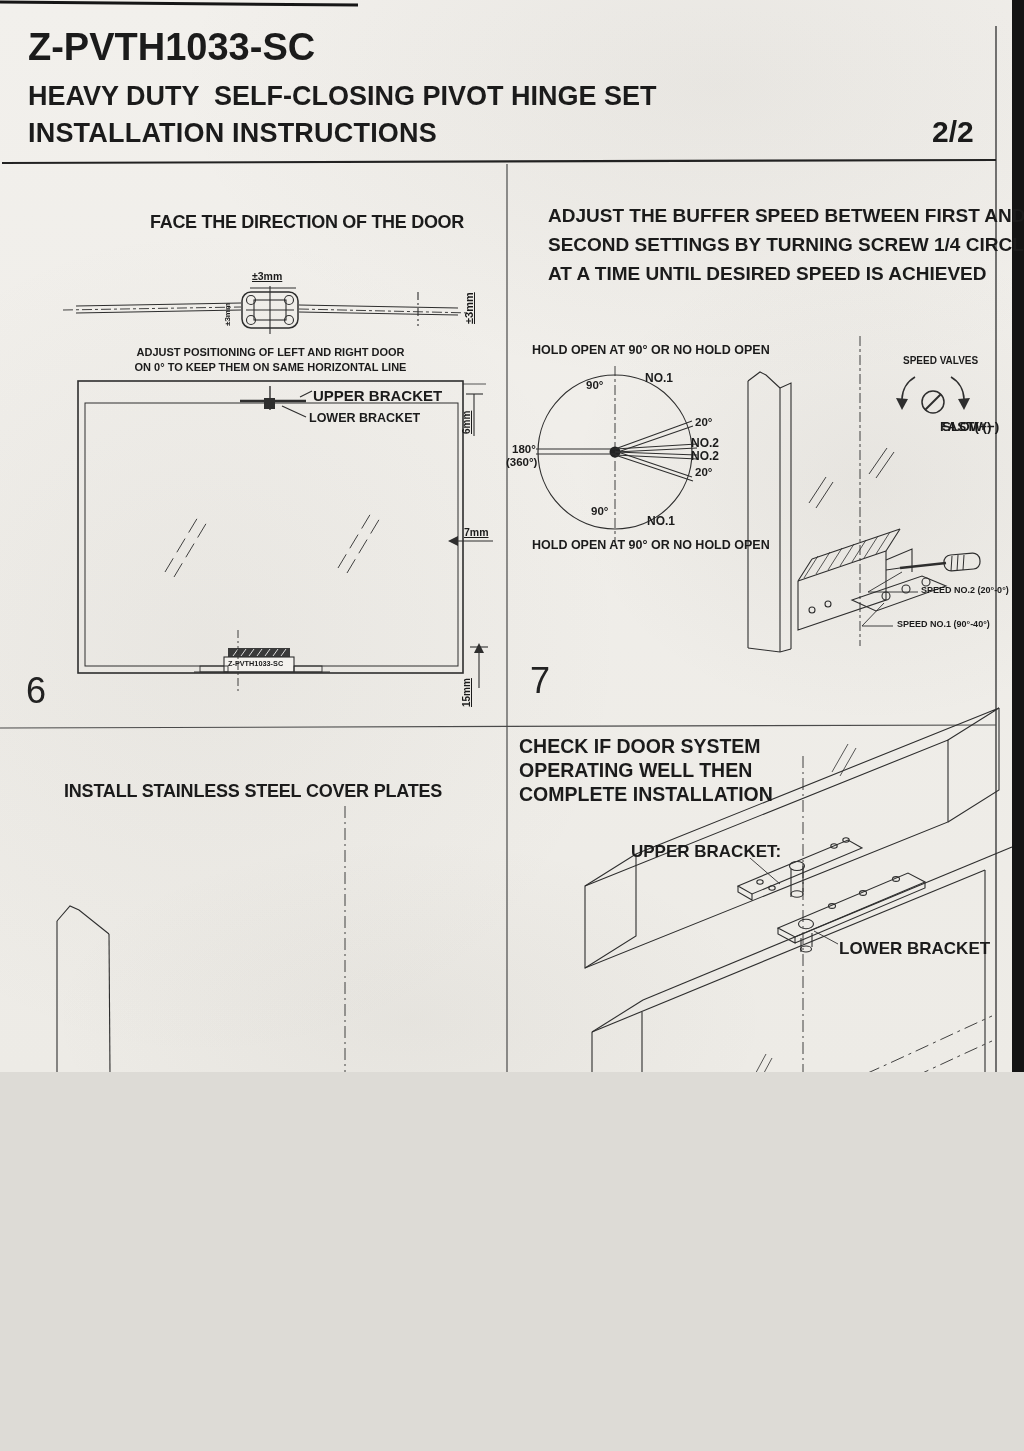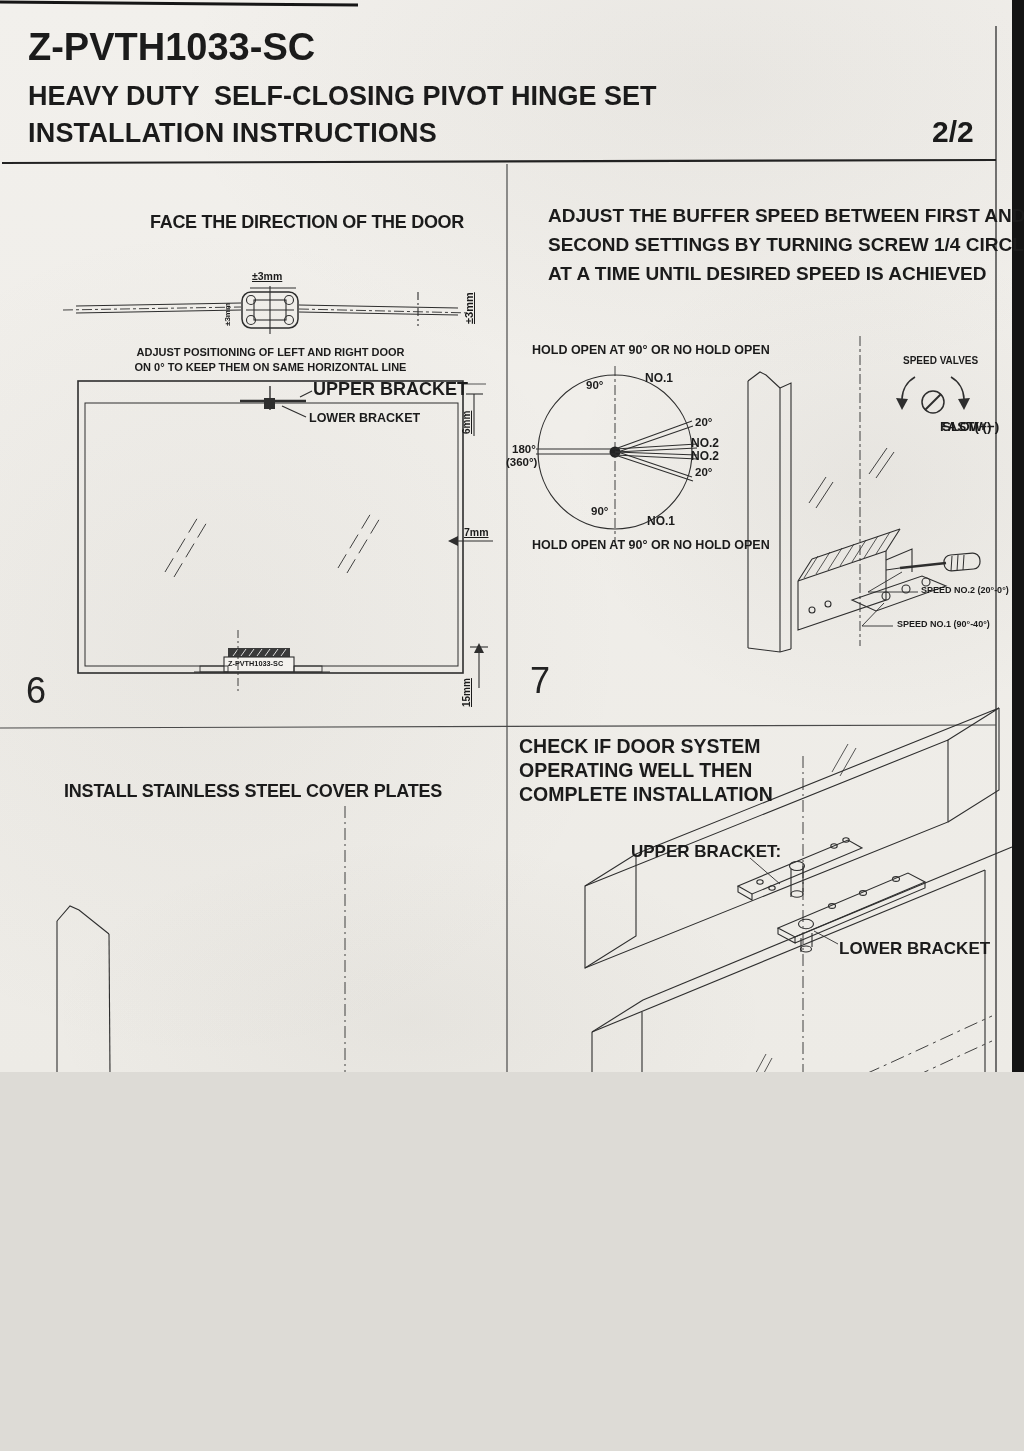--- a/index.html
+++ b/index.html
@@ -241,21 +241,21 @@
   <div class="t b" style="left:28px;top:119px;font-size:27px;letter-spacing:0.2px;">INSTALLATION INSTRUCTIONS</div>
   <div class="t b pre" style="left:28px;top:82px;font-size:27px;">HEAVY DUTY  SELF-CLOSING PIVOT HINGE SET</div>
   <div class="t b" style="left:932px;top:116px;font-size:30px;">2/2</div>
 
   <div class="t b c" style="left:150px;top:213px;width:276px;font-size:18px;letter-spacing:-0.3px;">FACE THE DIRECTION OF THE DOOR</div>
   <div class="t b u" style="left:252px;top:271px;font-size:10.5px;">±3mm</div>
   <div class="t b rot" style="left:224px;top:326px;font-size:8px;">±3mm</div>
   <div class="t b rot u" style="left:464px;top:324px;font-size:11px;">±3mm</div>
   <div class="t b c" style="left:128px;top:345px;width:285px;font-size:11px;line-height:15px;">ADJUST POSITIONING OF LEFT AND RIGHT DOOR</div>
   <div class="t b c" style="left:128px;top:360px;width:285px;font-size:11px;line-height:15px;">ON 0° TO KEEP THEM ON SAME HORIZONTAL LINE</div>
-  <div class="t b" style="left:313px;top:380px;font-size:18px;">UPPER BRACKET</div>
+  <div class="t b" style="left:313px;top:388px;font-size:15px;">UPPER BRACKET</div>
   <div class="t b" style="left:309px;top:412px;font-size:12.5px;">LOWER BRACKET</div>
   <div class="t b rot u" style="left:462px;top:434px;font-size:10px;">6mm</div>
   <div class="t b u" style="left:464px;top:527px;font-size:10.5px;">7mm</div>
   <div class="t b" style="left:228px;top:660px;font-size:7.3px;">Z-PVTH1033-SC</div>
   <div class="t b rot u" style="left:462px;top:707px;font-size:10px;">15mm</div>
   <div class="t num" style="left:26px;top:672px;">6</div>
 
   <div class="t b" style="left:548px;top:206px;font-size:19px;">ADJUST THE BUFFER SPEED BETWEEN FIRST AND</div>
   <div class="t b" style="left:548px;top:235px;font-size:19px;">SECOND SETTINGS BY TURNING SCREW 1/4 CIRCLE</div>
   <div class="t b" style="left:548px;top:264px;font-size:19px;">AT A TIME UNTIL DESIRED SPEED IS ACHIEVED</div>

